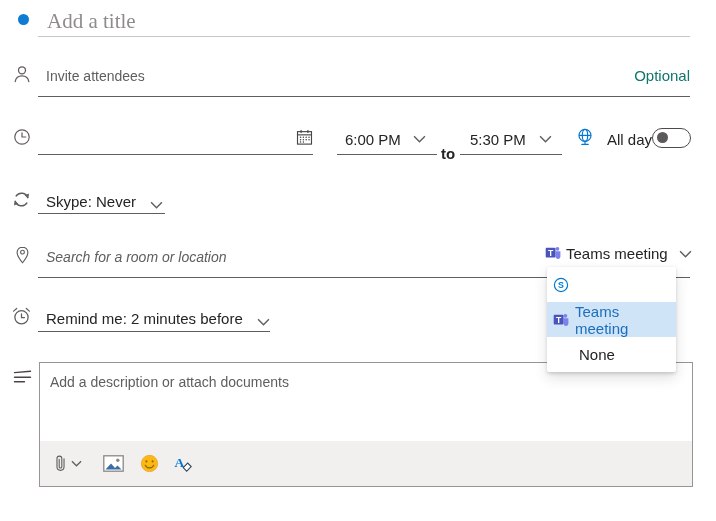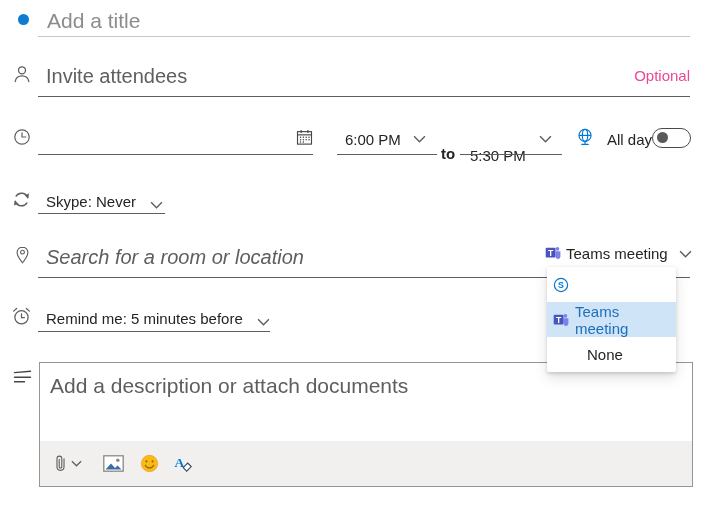--- a/index.html
+++ b/index.html
@@ -9,47 +9,47 @@
   }
   input,textarea{
     font-family:"Liberation Sans","DejaVu Sans",sans-serif;
     background:transparent;border:none;outline:none;padding:0;margin:0;color:#252423;
   }
   
   .underline{position:absolute;height:1px;background:#605e5c;}
   .underline.light{background:#c8c6c4;}
   
   .dot{position:absolute;left:18px;top:14px;width:11px;height:11px;border-radius:50%;background:#0f7bd3;}
-  .title-input{position:absolute;left:38px;top:7px;width:652px;height:28px;font-size:21px;}
+  .title-input{position:absolute;left:38px;top:7px;width:652px;height:28px;font-size:21px;font-family:Liberation Serif, serif;}
   .title-input::placeholder{color:#8e8c8a;opacity:1;}
   
   .ftext{position:absolute;font-size:15px;color:#252423;white-space:nowrap;}
   .muted-input::placeholder{color:#605e5c;opacity:1;}
-  .std-input{position:absolute;font-size:20px;height:20px;}
+  .std-input{position:absolute;font-size:14px;height:20px;}
   
   .icon{position:absolute;display:flex;align-items:center;justify-content:center;}
   .chev{display:inline-block;vertical-align:middle;}
   
-  .optional{position:absolute;right:26px;top:67px;font-size:15px;color:#ec4899;cursor:pointer;}
+  .optional{position:absolute;right:26px;top:67px;font-size:15px;color:#0f766e;cursor:pointer;}
   
   .toggle{position:absolute;left:652px;top:128px;width:37px;height:18px;border:1px solid #4d4b49;border-radius:10px;background:#fff;cursor:pointer;}
   .toggle .knob{width:11px;height:11px;border-radius:50%;background:#5c5a58;margin:3px 0 0 4px;}
   
   .dd-btn{position:absolute;left:545px;top:244px;display:flex;align-items:center;gap:5px;cursor:pointer;}
   .dd-btn .lbl{font-size:15px;color:#252423;}
   
   .menu{position:absolute;left:547px;top:267px;width:129px;background:#fff;z-index:20;
         box-shadow:0 1.6px 3.6px rgba(0,0,0,.14),0 6px 14px rgba(0,0,0,.12);border-radius:2px;}
   .menu-item{height:35px;display:flex;align-items:center;padding-left:6px;font-size:15px;color:#252423;cursor:pointer;}
   .menu-item .mi-icon{width:16px;height:16px;margin-right:6px;flex:0 0 16px;}
   .menu-item.selected{background:#cfe4f6;color:#1b6fbd;}
-  .menu-item.no-icon{padding-left:40px;}
+  .menu-item.no-icon{padding-left:32px;}
   
   .desc-box{position:absolute;left:39px;top:362px;width:654px;height:125px;border:1px solid #979593;box-sizing:border-box;background:#fff;}
-  .desc-input{position:absolute;left:10px;top:11px;width:620px;height:60px;font-size:21px;resize:none;}
+  .desc-input{position:absolute;left:10px;top:11px;width:620px;height:60px;font-size:14px;resize:none;}
   .desc-input::placeholder{color:#605e5c;opacity:1;}
   .desc-toolbar{position:absolute;left:0;bottom:0;width:100%;height:45px;background:#f1f0ee;display:flex;align-items:center;}
   .tb-btn{border:none;background:transparent;padding:0;margin:0;cursor:pointer;display:flex;align-items:center;justify-content:center;}
 </style>
 </head>
 <body>
 
 <div id="canvas">
 
   <div class="dot"></div>
@@ -96,21 +96,21 @@
   <div class="ftext" style="left:345px;top:131px;cursor:pointer;">6:00 PM</div>
   <div class="icon" style="left:413px;top:135px;width:13px;height:8px;cursor:pointer;">
     <svg width="13" height="8" viewBox="0 0 12 7" fill="none" stroke="#605e5c" stroke-width="1.3">
         <path d="M1 1l5 5 5-5"></path>
       </svg>
   </div>
   <div class="underline" style="left:337px;top:154px;width:100px;"></div>
 
   <div class="ftext" style="left:441px;top:145px;font-weight:bold;">to</div>
 
-  <div class="ftext" style="left:470px;top:131px;cursor:pointer;margin-top:16px;">5:30 PM</div>
+  <div class="ftext" style="left:470px;top:131px;cursor:pointer;">5:30 PM</div>
   <div class="icon" style="left:539px;top:135px;width:13px;height:8px;cursor:pointer;">
     <svg width="13" height="8" viewBox="0 0 12 7" fill="none" stroke="#605e5c" stroke-width="1.3">
         <path d="M1 1l5 5 5-5"></path>
       </svg>
   </div>
   <div class="underline" style="left:460px;top:154px;width:102px;"></div>
 
   <div class="icon" style="left:575px;top:127px;width:20px;height:20px;cursor:pointer;">
     <svg width="20" height="20" viewBox="0 0 20 20" fill="none" stroke="#0078d4" stroke-width="1.2">
       <circle cx="10" cy="8.4" r="6"></circle>
@@ -194,21 +194,21 @@
   </div>
 
   <div class="icon" style="left:11px;top:306px;width:21px;height:21px;">
     <svg width="21" height="21" viewBox="0 0 20 20" fill="none" stroke="#605e5c" stroke-width="1.2">
       <circle cx="10" cy="10.8" r="6.3"></circle>
       <path d="M10 7.6v3.4h2.8" stroke-linecap="round"></path>
       <path d="M5.4 2.4L2.5 4.9M14.6 2.4l2.9 2.5" stroke-linecap="round"></path>
     </svg>
   </div>
   <div class="ftext" style="left:46px;top:310px;cursor:pointer;">
-    <span>Remind me: 5 minutes before</span>
+    <span>Remind me: 2 minutes before</span>
     <span class="chev" style="margin-left:10px;">
       <svg width="13" height="8" viewBox="0 0 12 7" fill="none" stroke="#605e5c" stroke-width="1.3">
           <path d="M1 1l5 5 5-5"></path>
         </svg>
     </span>
   </div>
   <div class="underline" style="left:38px;top:331px;width:232px;"></div>
 
   <div class="icon" style="left:12px;top:369px;width:21px;height:16px;">
     <svg width="21" height="16" viewBox="0 0 21 16" fill="none" stroke="#484644" stroke-width="1.4" stroke-linecap="round">

